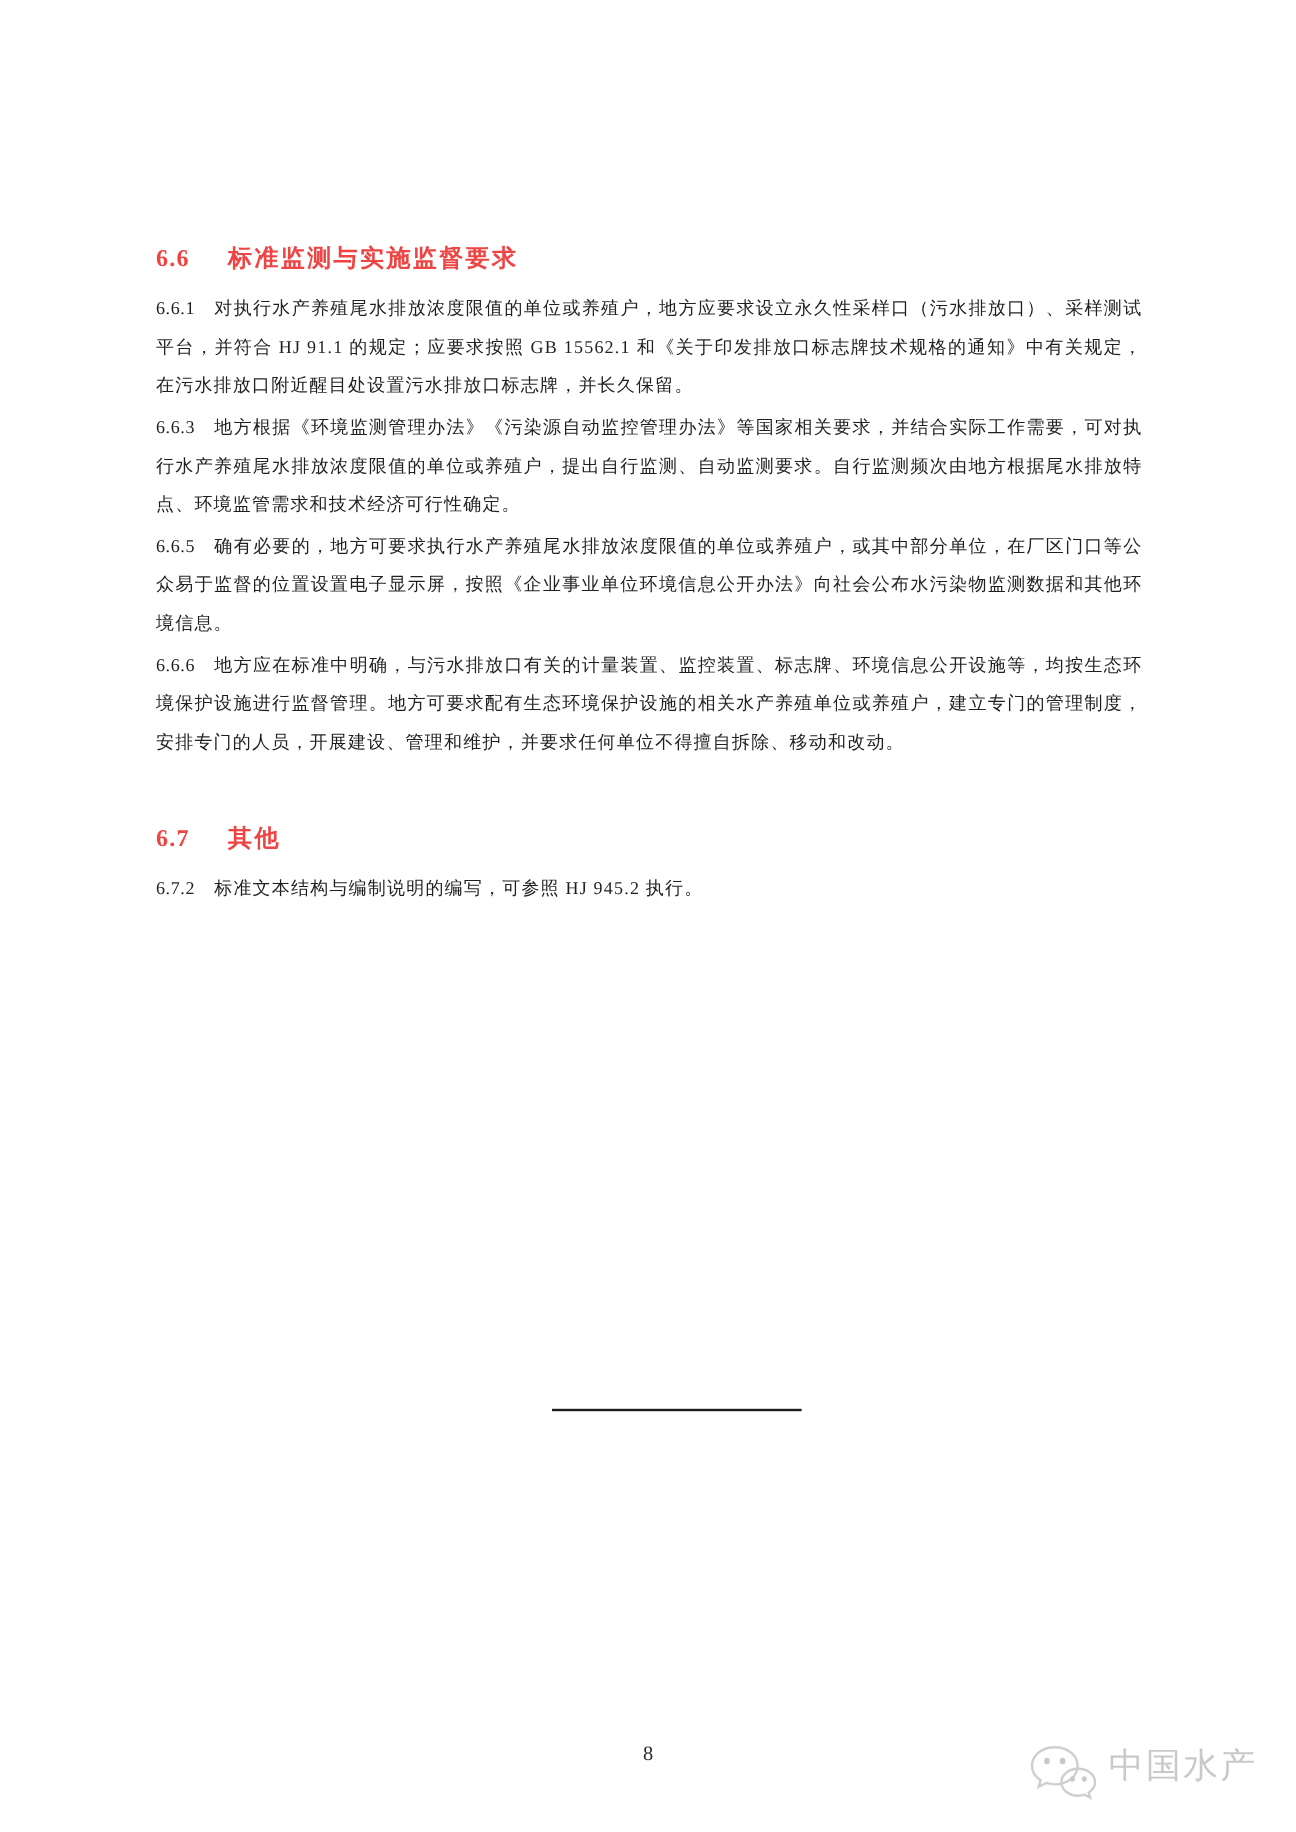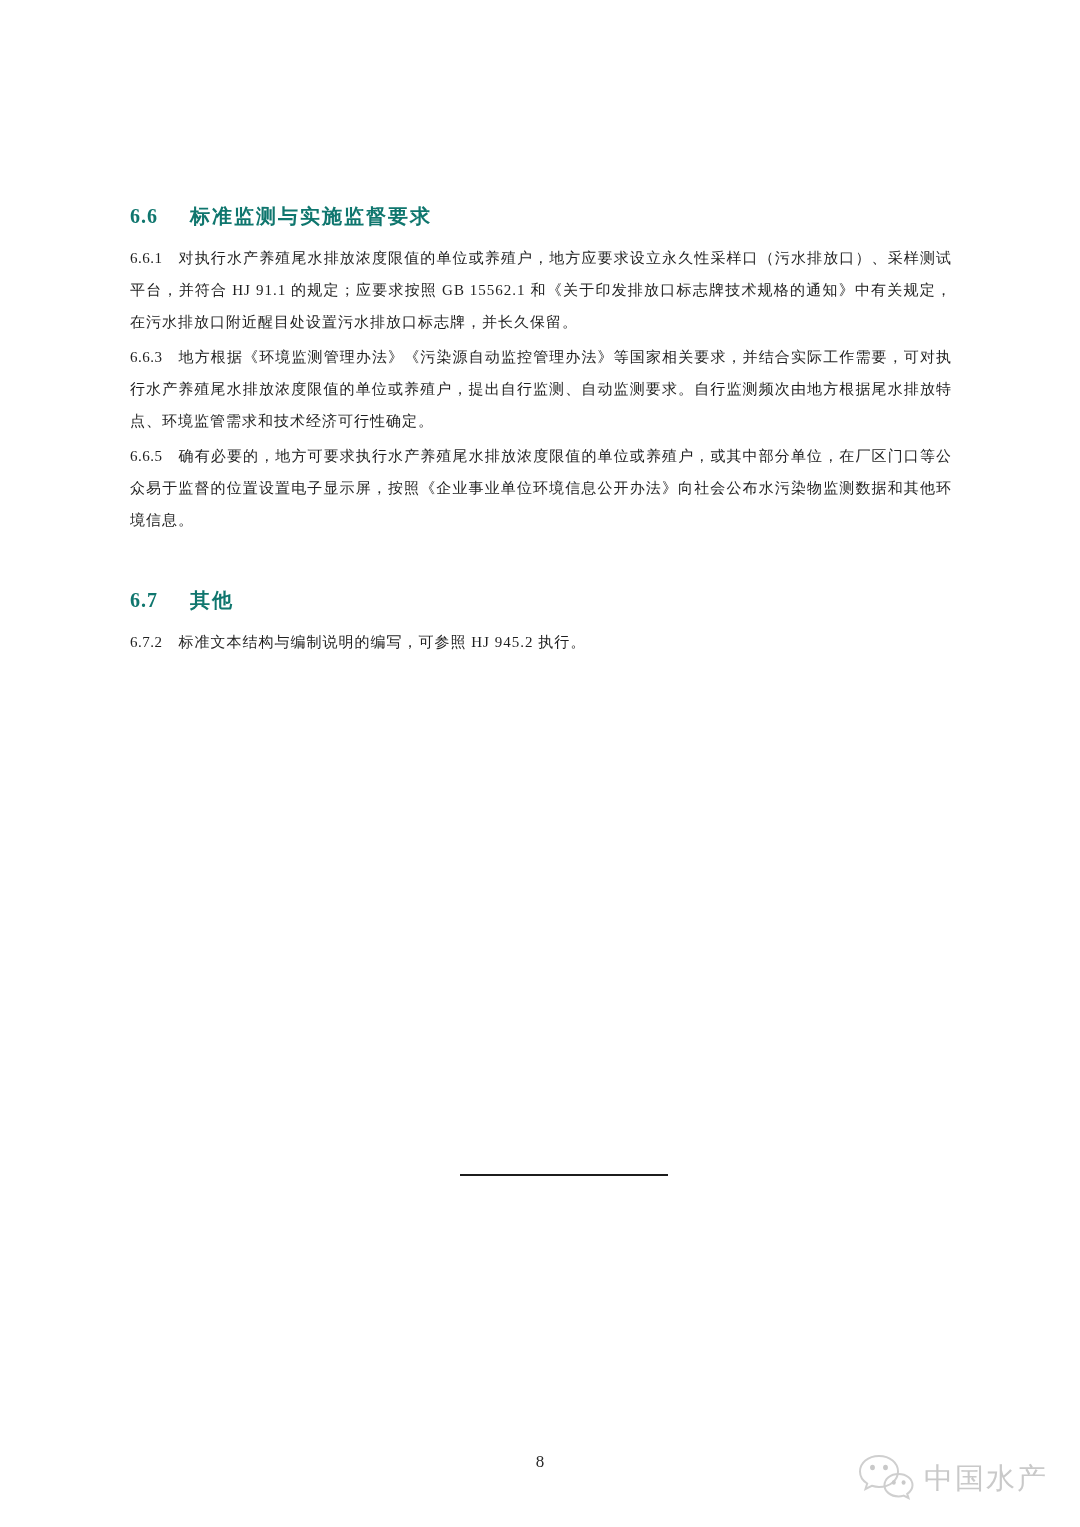--- a/index.html
+++ b/index.html
@@ -18,21 +18,21 @@
     left: 130px;
     top: 200px;
     width: 822px;
   }
   .section { display: block; }
   .section + .section { margin-top: 48px; }
   .section-heading {
     font-size: 20px;
     line-height: 32px;
     margin-bottom: 10px;
-    color: #0f766e;
+    color: #ef4444;
     white-space: nowrap;
   }
   .heading-num {
     font-family: "Liberation Serif", serif;
     font-weight: 700;
     letter-spacing: 1px;
     margin-right: 32px;
   }
   .heading-title {
     font-family: "Liberation Sans", "DejaVu Sans", sans-serif;
@@ -66,21 +66,20 @@
     width: 1080px;
     text-align: center;
     font-size: 17px;
     color: #2a2a2a;
   }
   .watermark {
     position: absolute;
     right: 32px;
     top: 1452px;
     display: flex;
-    align-items: center;
     gap: 8px;
   }
   .watermark-icon { width: 60px; height: 54px; }
   .watermark-text {
     font-family: "Liberation Sans", "DejaVu Sans", sans-serif;
     font-size: 29px;
     letter-spacing: 2px;
     color: #c9c9c9;
     white-space: nowrap;
   }
@@ -92,20 +91,21 @@
 
   <div class="content">
 
     <div class="section">
       <div class="section-heading">
         <span class="heading-num">6.6</span><span class="heading-title">标准监测与实施监督要求</span>
       </div>
       <p class="para"><span class="para-num">6.6.1</span><span>对执行水产养殖尾水排放浓度限值的单位或养殖户，地方应要求设立永久性采样口（污水排放口）、采样测试平台，并符合 HJ 91.1 的规定；应要求按照 GB 15562.1 和《关于印发排放口标志牌技术规格的通知》中有关规定，在污水排放口附近醒目处设置污水排放口标志牌，并长久保留。</span></p>
       <p class="para"><span class="para-num">6.6.3</span><span>地方根据《环境监测管理办法》《污染源自动监控管理办法》等国家相关要求，并结合实际工作需要，可对执行水产养殖尾水排放浓度限值的单位或养殖户，提出自行监测、自动监测要求。自行监测频次由地方根据尾水排放特点、环境监管需求和技术经济可行性确定。</span></p>
       <p class="para"><span class="para-num">6.6.5</span><span>确有必要的，地方可要求执行水产养殖尾水排放浓度限值的单位或养殖户，或其中部分单位，在厂区门口等公众易于监督的位置设置电子显示屏，按照《企业事业单位环境信息公开办法》向社会公布水污染物监测数据和其他环境信息。</span></p>
+      <p class="para"><span class="para-num">6.6.6</span><span>地方应在标准中明确，与污水排放口有关的计量装置、监控装置、标志牌、环境信息公开设施等，均按生态环境保护设施进行监督管理。地方可要求配有生态环境保护设施的相关水产养殖单位或养殖户，建立专门的管理制度，安排专门的人员，开展建设、管理和维护，并要求任何单位不得擅自拆除、移动和改动。</span></p>
     </div>
 
     <div class="section">
       <div class="section-heading">
         <span class="heading-num">6.7</span><span class="heading-title">其他</span>
       </div>
       <p class="para"><span class="para-num">6.7.2</span><span>标准文本结构与编制说明的编写，可参照 HJ 945.2 执行。</span></p>
     </div>
 
   </div>

